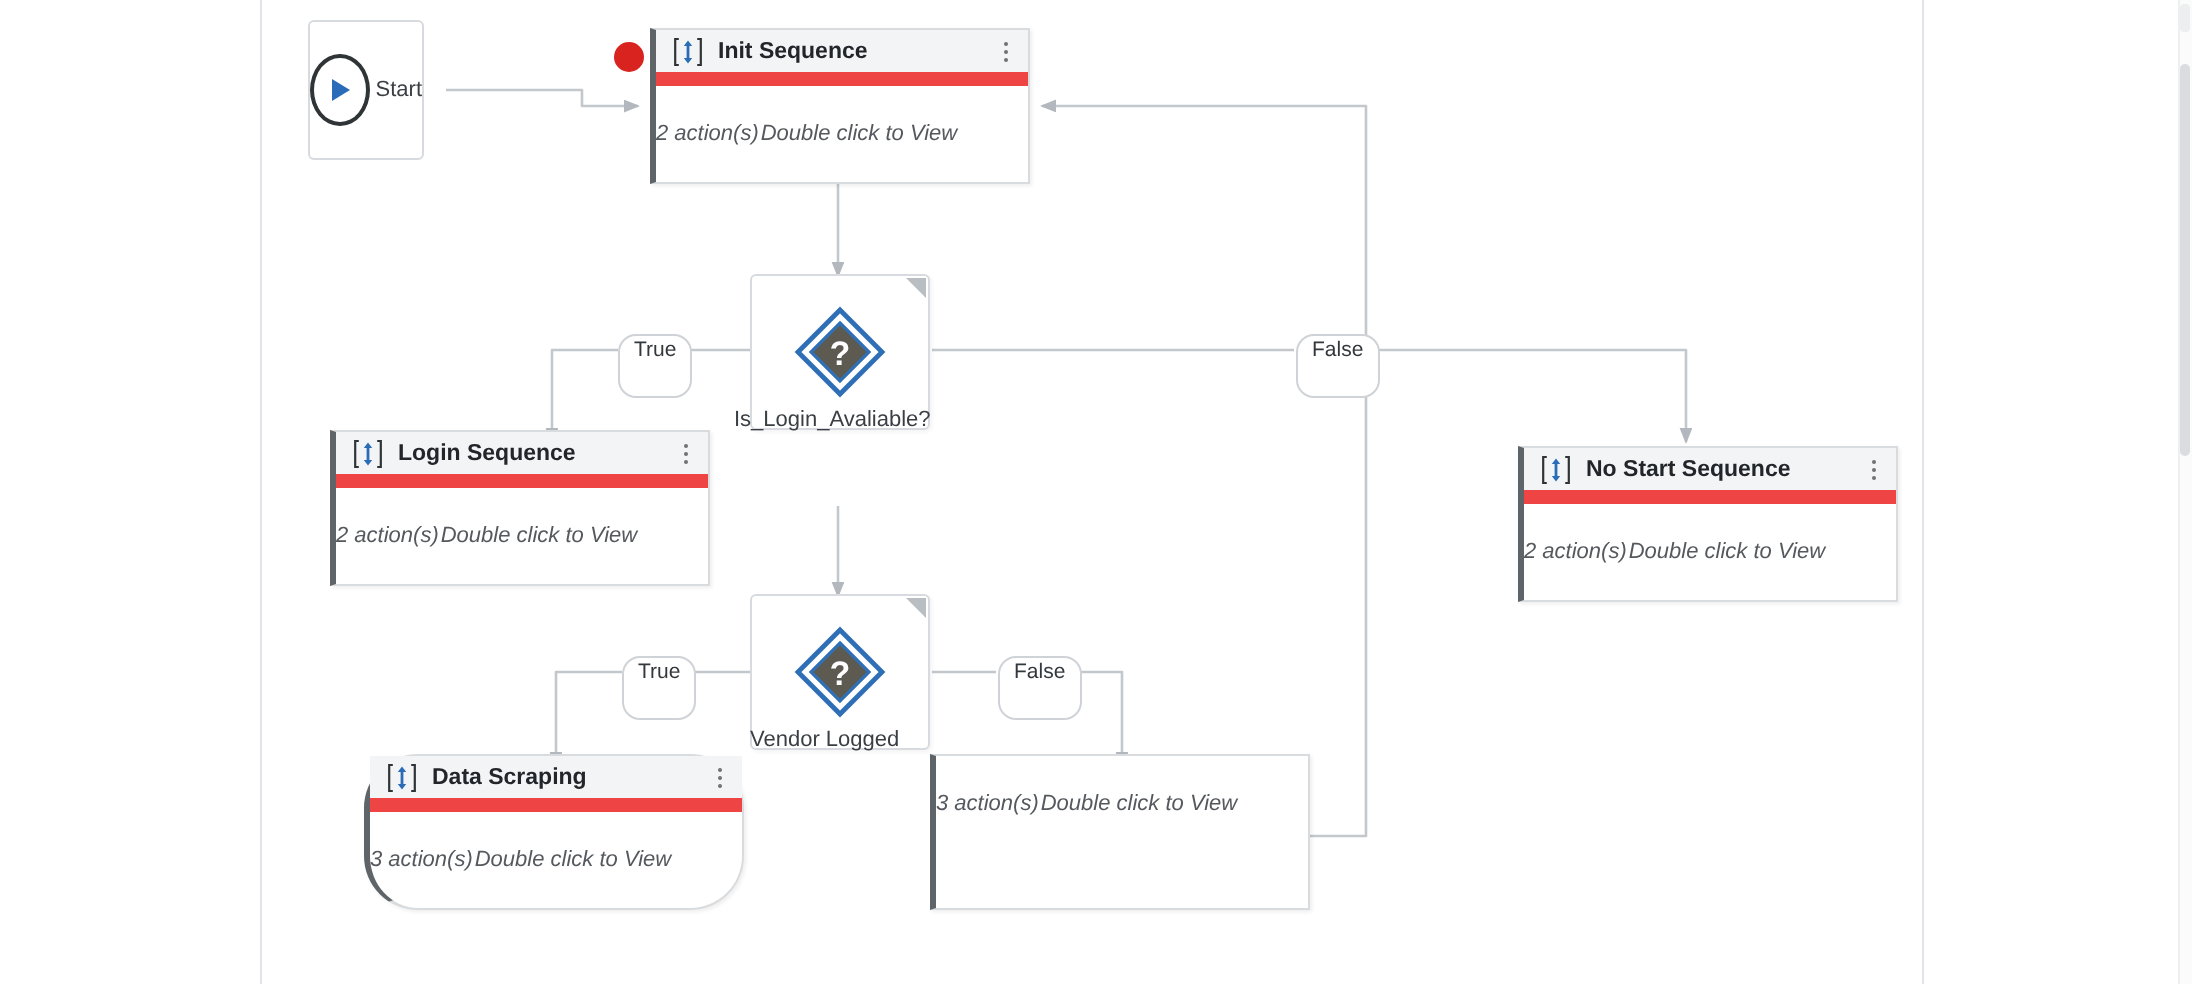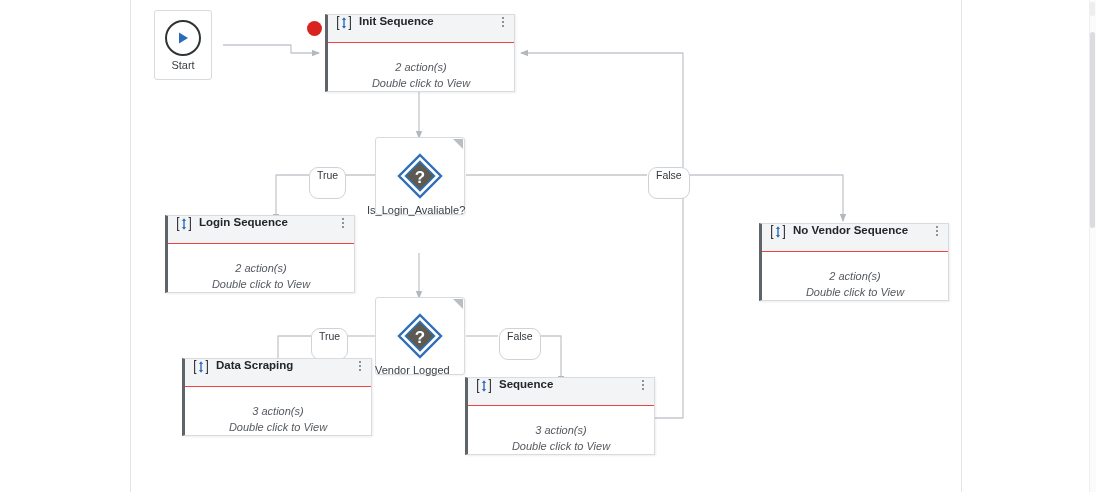--- a/index.html
+++ b/index.html
@@ -62,51 +62,51 @@
     position: absolute; left: 131px; top: 8px; width: 830px; height: 484px;
     background: #ffffff; overflow: hidden;
   }
 
   svg.edges { position: absolute; left: 0; top: 0; width: 830px; height: 484px; }
 
   
   .start-node {
     position: absolute; width: 58px; height: 70px;
     background: #ffffff; border: 1px solid #d7dade; border-radius: 3px;
-    display: flex; flex-direction: column; align-items: center;
+    display: flex; flex-direction: row; align-items: center;
     justify-content: center; gap: 3px;
   }
   .start-circle {
     width: 36px; height: 36px; border-radius: 50%;
     border: 2px solid #2f3437; background: #ffffff;
     display: flex; align-items: center; justify-content: center;
   }
   .start-label { font-size: 11px; color: #3a3f44; }
 
   
   .seq-node {
     position: absolute; width: 190px; height: 78px;
     background: #ffffff; border: 1px solid #d9dcdf;
     border-left: 3px solid #5e6468;
     box-shadow: 1px 1px 2px rgba(0,0,0,0.07);
   }
   .seq-header {
-    height: 28px; background: #f3f4f5; border-bottom: 1px solid #ef4444;
-    display: flex; padding: 0 8px; gap: 7px;
+    height: 28px; background: #f3f4f5; border-bottom: 7px solid #ef4444;
+    display: flex; align-items: center; padding: 0 8px; gap: 7px;
   }
   .seq-icon { width: 16px; height: 16px; flex: 0 0 16px; }
   .seq-title {
     font-size: 11.5px; font-weight: bold; color: #22262b;
     white-space: nowrap; overflow: hidden; flex: 1 1 auto;
   }
   .kebab { display: flex; flex-direction: column; gap: 2px; padding: 2px 2px; cursor: pointer; }
   .kebab i { width: 2px; height: 2px; background: #6d7277; border-radius: 50%; display: block; }
   .seq-body {
-    height: 48px; display: flex; flex-direction: column;
-    align-items: center; justify-content: flex-end; gap: 1px;
+    height: 48px; display: flex; flex-direction: row;
+    align-items: center; justify-content: flex-start; gap: 1px;
   }
   .seq-body div {
     font-size: 11px; font-style: italic; color: #55595e; line-height: 15px;
   }
 
   
   .dec-node {
     position: absolute; width: 90px; height: 78px;
     background: #ffffff; border: 1px solid #d7dade; border-radius: 3px;
     display: flex; align-items: center; justify-content: center;
@@ -263,21 +263,21 @@
       <div class="seq-header">
         <span class="seq-icon">
           <svg width="16" height="16" viewBox="0 0 16 16" xmlns="http://www.w3.org/2000/svg">
             <path d="M3.4,1.5 L1.6,1.5 L1.6,14.5 L3.4,14.5" stroke="#2f3437" stroke-width="1.1" fill="none"></path>
             <path d="M12.6,1.5 L14.4,1.5 L14.4,14.5 L12.6,14.5" stroke="#2f3437" stroke-width="1.1" fill="none"></path>
             <path d="M8,2.2 L10.1,5 L5.9,5 z" fill="#2b6cb9"></path>
             <rect x="7.3" y="5" width="1.4" height="6" fill="#2b6cb9"></rect>
             <path d="M8,13.8 L5.9,11 L10.1,11 z" fill="#2b6cb9"></path>
           </svg>
         </span>
-        <span class="seq-title">No Vendor Sequence</span>
+        <span class="seq-title">No Start Sequence</span>
         <span class="kebab">
           <i></i>
             <i></i>
             <i></i>
         </span>
       </div>
       <div class="seq-body">
         <div>2 action(s)</div>
         <div>Double click to View</div>
       </div>
@@ -291,21 +291,21 @@
           <path d="M24,9.5 L38.5,24 L24,38.5 L9.5,24 z" fill="#5d5a52" stroke="#2f6fb5" stroke-width="1.6"></path>
           <text x="24" y="30.5" font-family="Liberation Sans, sans-serif" font-size="17" font-weight="bold" fill="#ffffff" text-anchor="middle">?</text>
         </svg>
       </span>
     </div>
     <div class="dec-caption" style="left:244px; top:356px; width:94px;">Vendor Logged</div>
 
     <div class="edge-label" style="left:180px; top:320px;">True</div>
     <div class="edge-label" style="left:368px; top:320px;">False</div>
 
-    <div class="seq-node" style="left:51px; top:350px;">
+    <div class="seq-node" style="left:51px; top:369px;border-radius:27px;">
       <div class="seq-header">
         <span class="seq-icon">
           <svg width="16" height="16" viewBox="0 0 16 16" xmlns="http://www.w3.org/2000/svg">
             <path d="M3.4,1.5 L1.6,1.5 L1.6,14.5 L3.4,14.5" stroke="#2f3437" stroke-width="1.1" fill="none"></path>
             <path d="M12.6,1.5 L14.4,1.5 L14.4,14.5 L12.6,14.5" stroke="#2f3437" stroke-width="1.1" fill="none"></path>
             <path d="M8,2.2 L10.1,5 L5.9,5 z" fill="#2b6cb9"></path>
             <rect x="7.3" y="5" width="1.4" height="6" fill="#2b6cb9"></rect>
             <path d="M8,13.8 L5.9,11 L10.1,11 z" fill="#2b6cb9"></path>
           </svg>
         </span>
@@ -316,37 +316,20 @@
             <i></i>
         </span>
       </div>
       <div class="seq-body">
         <div>3 action(s)</div>
         <div>Double click to View</div>
       </div>
     </div>
 
     <div class="seq-node" style="left:334px; top:369px;">
-      <div class="seq-header">
-        <span class="seq-icon">
-          <svg width="16" height="16" viewBox="0 0 16 16" xmlns="http://www.w3.org/2000/svg">
-            <path d="M3.4,1.5 L1.6,1.5 L1.6,14.5 L3.4,14.5" stroke="#2f3437" stroke-width="1.1" fill="none"></path>
-            <path d="M12.6,1.5 L14.4,1.5 L14.4,14.5 L12.6,14.5" stroke="#2f3437" stroke-width="1.1" fill="none"></path>
-            <path d="M8,2.2 L10.1,5 L5.9,5 z" fill="#2b6cb9"></path>
-            <rect x="7.3" y="5" width="1.4" height="6" fill="#2b6cb9"></rect>
-            <path d="M8,13.8 L5.9,11 L10.1,11 z" fill="#2b6cb9"></path>
-          </svg>
-        </span>
-        <span class="seq-title">Sequence</span>
-        <span class="kebab">
-          <i></i>
-            <i></i>
-            <i></i>
-        </span>
-      </div>
       <div class="seq-body">
         <div>3 action(s)</div>
         <div>Double click to View</div>
       </div>
     </div>
 
   </div>
 </div>
 
 </body></html>

